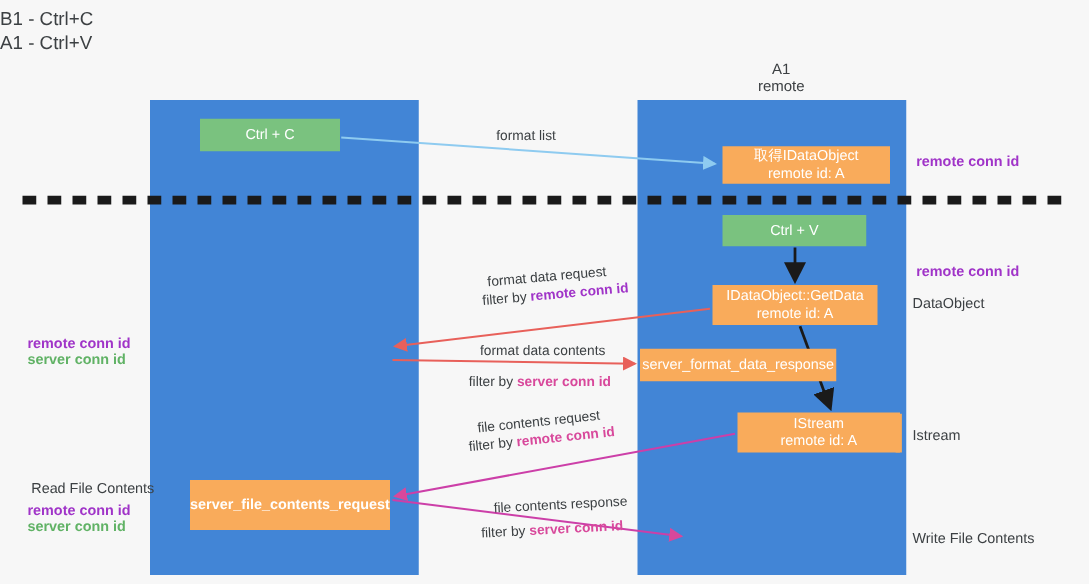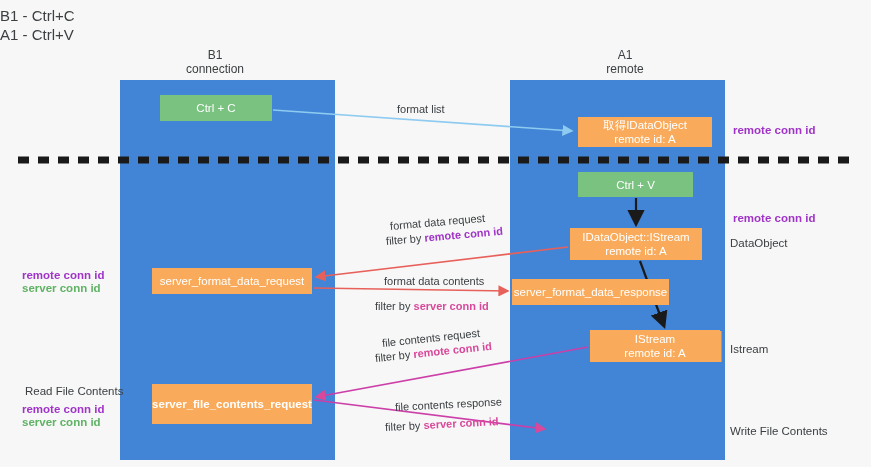--- a/index.html
+++ b/index.html
@@ -90,24 +90,20 @@
 </head>
 <body>
 
 <div class="canvas">
 
   <div class="title">
     <div>B1 - Ctrl+C</div>
     <div>A1 - Ctrl+V</div>
   </div>
 
-  <div class="col-head" id="head-b1">
-    <div>B1</div>
-    <div>connection</div>
-  </div>
   <div class="col-head" id="head-a1">
     <div>A1</div>
     <div>remote</div>
   </div>
 
   <div class="lane" id="lane-b1"></div>
   <div class="lane" id="lane-a1"></div>
 
   <svg class="overlay" viewBox="0 0 871 467">
     <defs>
@@ -151,27 +147,24 @@
   <div class="box orange" id="box-getdataobject">
     <span>取得IDataObject</span>
     <span class="l2">remote id: A</span>
   </div>
 
   <div class="box green" id="box-ctrlv">
     <span>Ctrl + V</span>
   </div>
 
   <div class="box orange" id="box-getdata">
-    <span>IDataObject::IStream</span>
+    <span>IDataObject::GetData</span>
     <span class="l2">remote id: A</span>
   </div>
 
-  <div class="box orange" id="box-sfdreq">
-    <span>server_format_data_request</span>
-  </div>
 
   <div class="box orange" id="box-sfdres">
     <span>server_format_data_response</span>
   </div>
 
   <div class="box orange" id="box-istream">
     <span>IStream</span>
     <span class="l2">remote id: A</span>
   </div>
 

